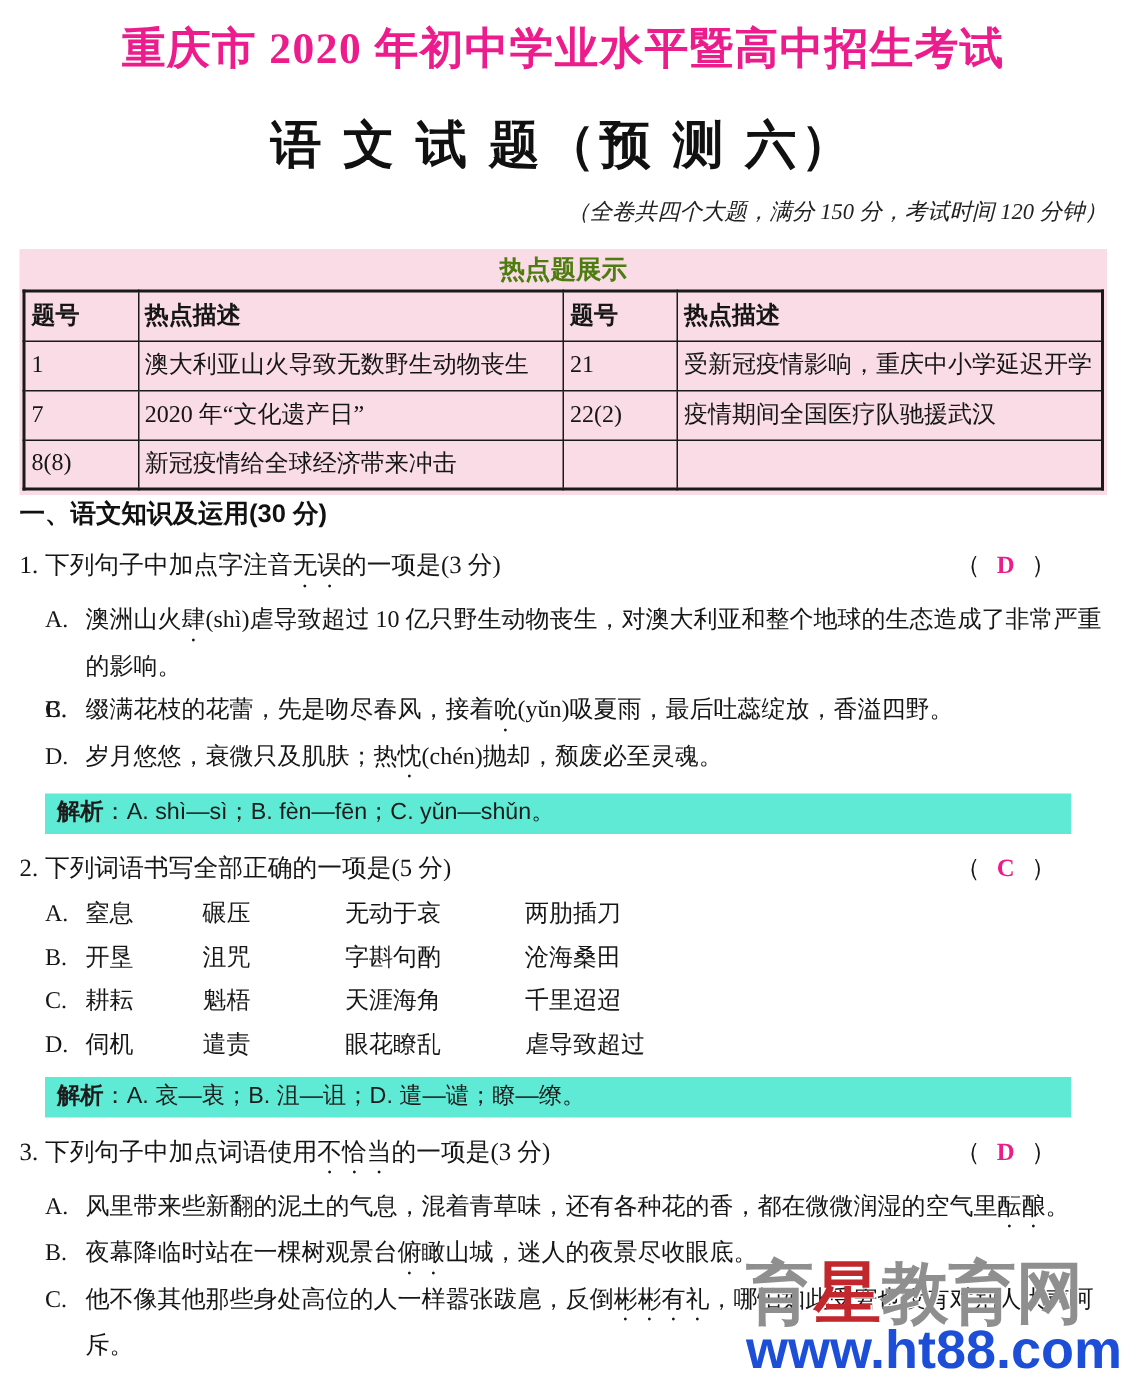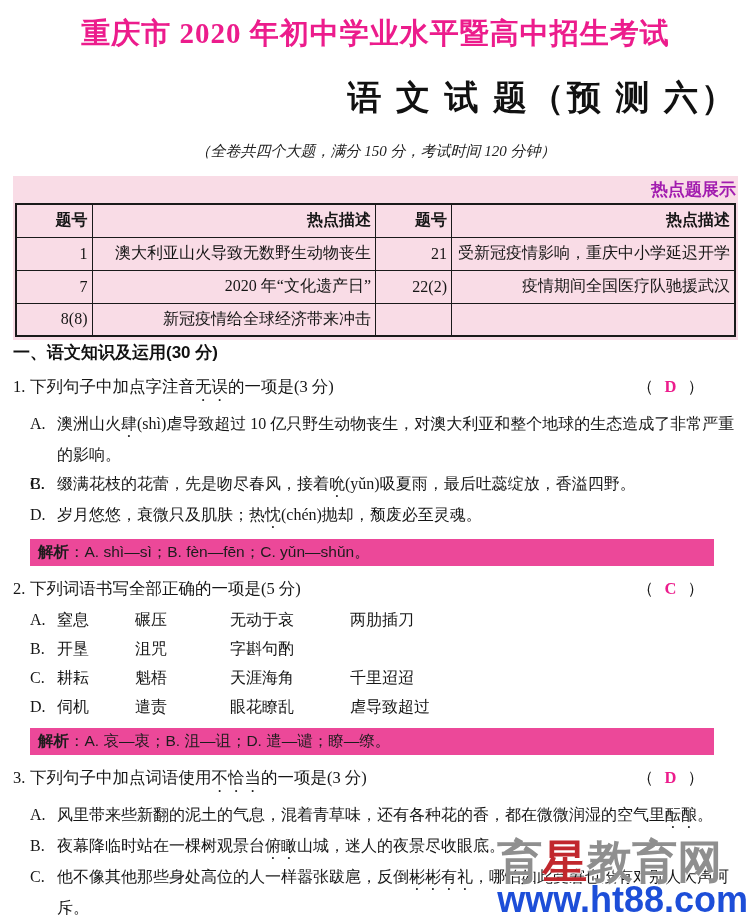--- a/index.html
+++ b/index.html
@@ -2,29 +2,29 @@
 <html><head>
 <meta charset="utf-8">
 <style>
   * { margin:0; padding:0; box-sizing:border-box; }
   html,body { width:751px; height:919px; background:#ffffff; overflow:hidden; }
   body { font-family:"Liberation Serif","DejaVu Serif",serif; color:#161616; position:relative; }
   .page { padding:12px 13px 0 13px; }
 
   .title-main { text-align:center; color:#ec1c8c; font-size:29px; font-weight:bold;
                 letter-spacing:1px; line-height:38px; margin-top:2px; }
-  .title-paper { text-align:right; color:#111; font-size:34px; font-weight:bold;
+  .title-paper { text-align:center; color:#111; font-size:34px; font-weight:bold;
                  letter-spacing:3px; line-height:44px; margin-top:24px; }
-  .subtitle { text-align:center; font-size:15px; font-style:italic; margin-top:22px; color:#222; }
+  .subtitle { text-align:right; font-size:15px; font-style:italic; margin-top:12px; color:#222; }
 
   .hotbox { margin-top:15px; background:#f9dce6; padding:0 2px 3px 2px; }
-  .hotbox-title { text-align:right; font-family:"Liberation Sans","DejaVu Sans",sans-serif;
-                  font-weight:bold; font-size:17px; line-height:27px; color:#a21caf; }
+  .hotbox-title { text-align:center; font-family:"Liberation Sans","DejaVu Sans",sans-serif;
+                  font-weight:bold; font-size:17px; line-height:27px; color:#4d7c0f; }
   table.hot { width:100%; border-collapse:collapse; table-layout:fixed; }
-  table.hot th, table.hot td { border:1.5px solid #1a1a1a; height:33px; text-align:right;
+  table.hot th, table.hot td { border:1.5px solid #1a1a1a; height:33px; text-align:left;
                   font-size:16px; vertical-align:middle; padding:0 4px; }
   table.hot { border:2px solid #1a1a1a; }
   table.hot th { font-family:"Liberation Sans","DejaVu Sans",sans-serif; font-weight:bold; }
   td.sep, th.sep { border-left:5px double #1a1a1a; }
   .col-num { width:76px; }
 
   .section-heading { margin-top:1px; font-family:"Liberation Sans","DejaVu Sans",sans-serif;
                      font-weight:bold; font-size:17px; color:#111; }
 
   .q-head { display:flex; align-items:baseline; margin-top:11px; font-size:16.5px; line-height:23px; }
@@ -34,21 +34,21 @@
   .ans-letter { color:#ec1c8c; font-weight:bold; padding:0 9px; }
 
   .options { margin-left:17px; margin-top:5px; }
   .option { position:relative; padding-left:27px; font-size:16px; line-height:28.5px; }
   .opt-label { position:absolute; left:0; top:0; }
 
   .w-row { display:grid; grid-template-columns:105px 95px 120px 1fr; font-size:16px; line-height:29px; }
   .w-first { position:relative; padding-left:27px; }
   .w-first .opt-label { position:absolute; left:0; }
 
-  .analysis { margin:7px 24px 0 17px; background:#ec4899; padding:3px 8px 4px 8px;
+  .analysis { margin:7px 24px 0 17px; background:#5eead4; padding:3px 8px 4px 8px;
               font-size:15.5px; line-height:20px;
               font-family:"Liberation Sans","DejaVu Sans",sans-serif; color:#1c1c1c; }
   .analysis-label { font-weight:bold; }
 
   .em-dot { -webkit-text-emphasis:filled dot #161616; -webkit-text-emphasis-position:under left;
             text-emphasis:filled dot #161616; text-emphasis-position:under left; }
 
   .watermark { position:absolute; right:3px; bottom:1px; text-align:left; line-height:1;
                font-family:"Liberation Sans","DejaVu Sans",sans-serif; }
   .wm-big { font-size:45px; font-weight:900; color:#8f8f8f; letter-spacing:0px;
@@ -124,20 +124,21 @@
       <div class="w-row">
         <span class="w-first"><span class="opt-label">A.</span><span>窒息</span></span>
         <span>碾压</span>
         <span>无动于哀</span>
         <span>两肋插刀</span>
       </div>
       <div class="w-row">
         <span class="w-first"><span class="opt-label">B.</span><span>开垦</span></span>
         <span>沮咒</span>
         <span>字斟句酌</span>
+        <span>沧海桑田</span>
       </div>
       <div class="w-row">
         <span class="w-first"><span class="opt-label">C.</span><span>耕耘</span></span>
         <span>魁梧</span>
         <span>天涯海角</span>
         <span>千里迢迢</span>
       </div>
       <div class="w-row">
         <span class="w-first"><span class="opt-label">D.</span><span>伺机</span></span>
         <span>遣责</span>

